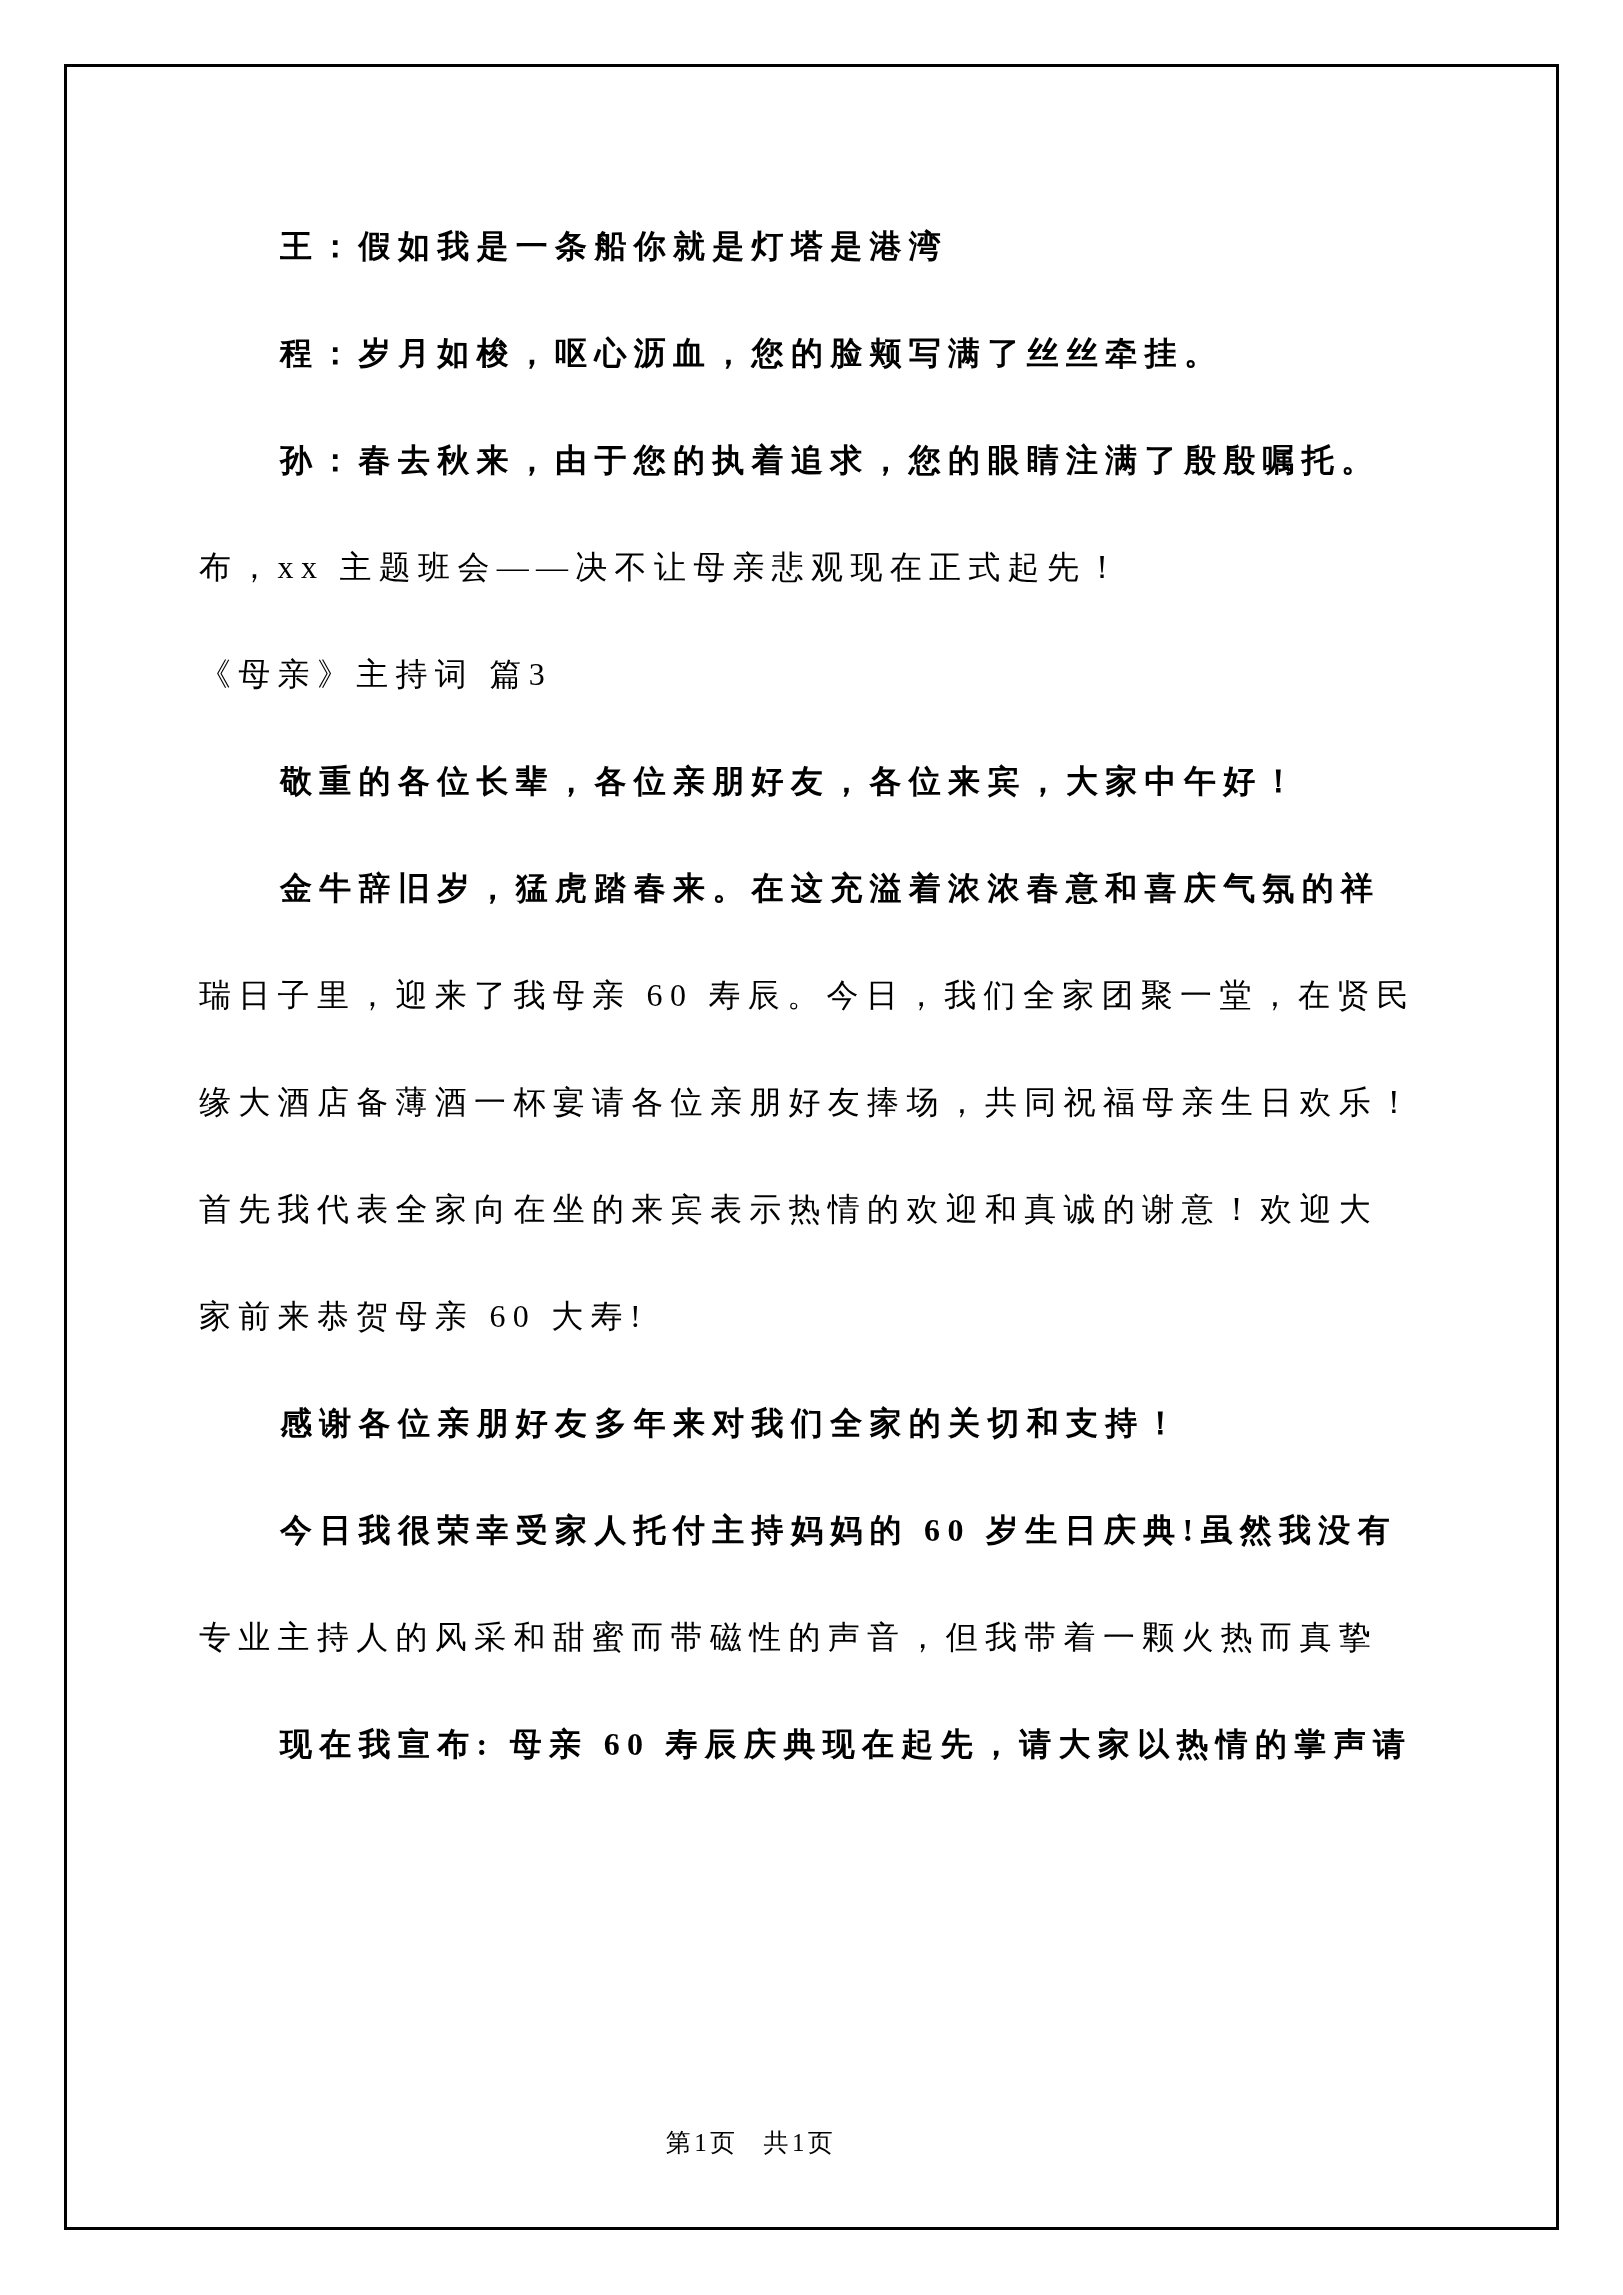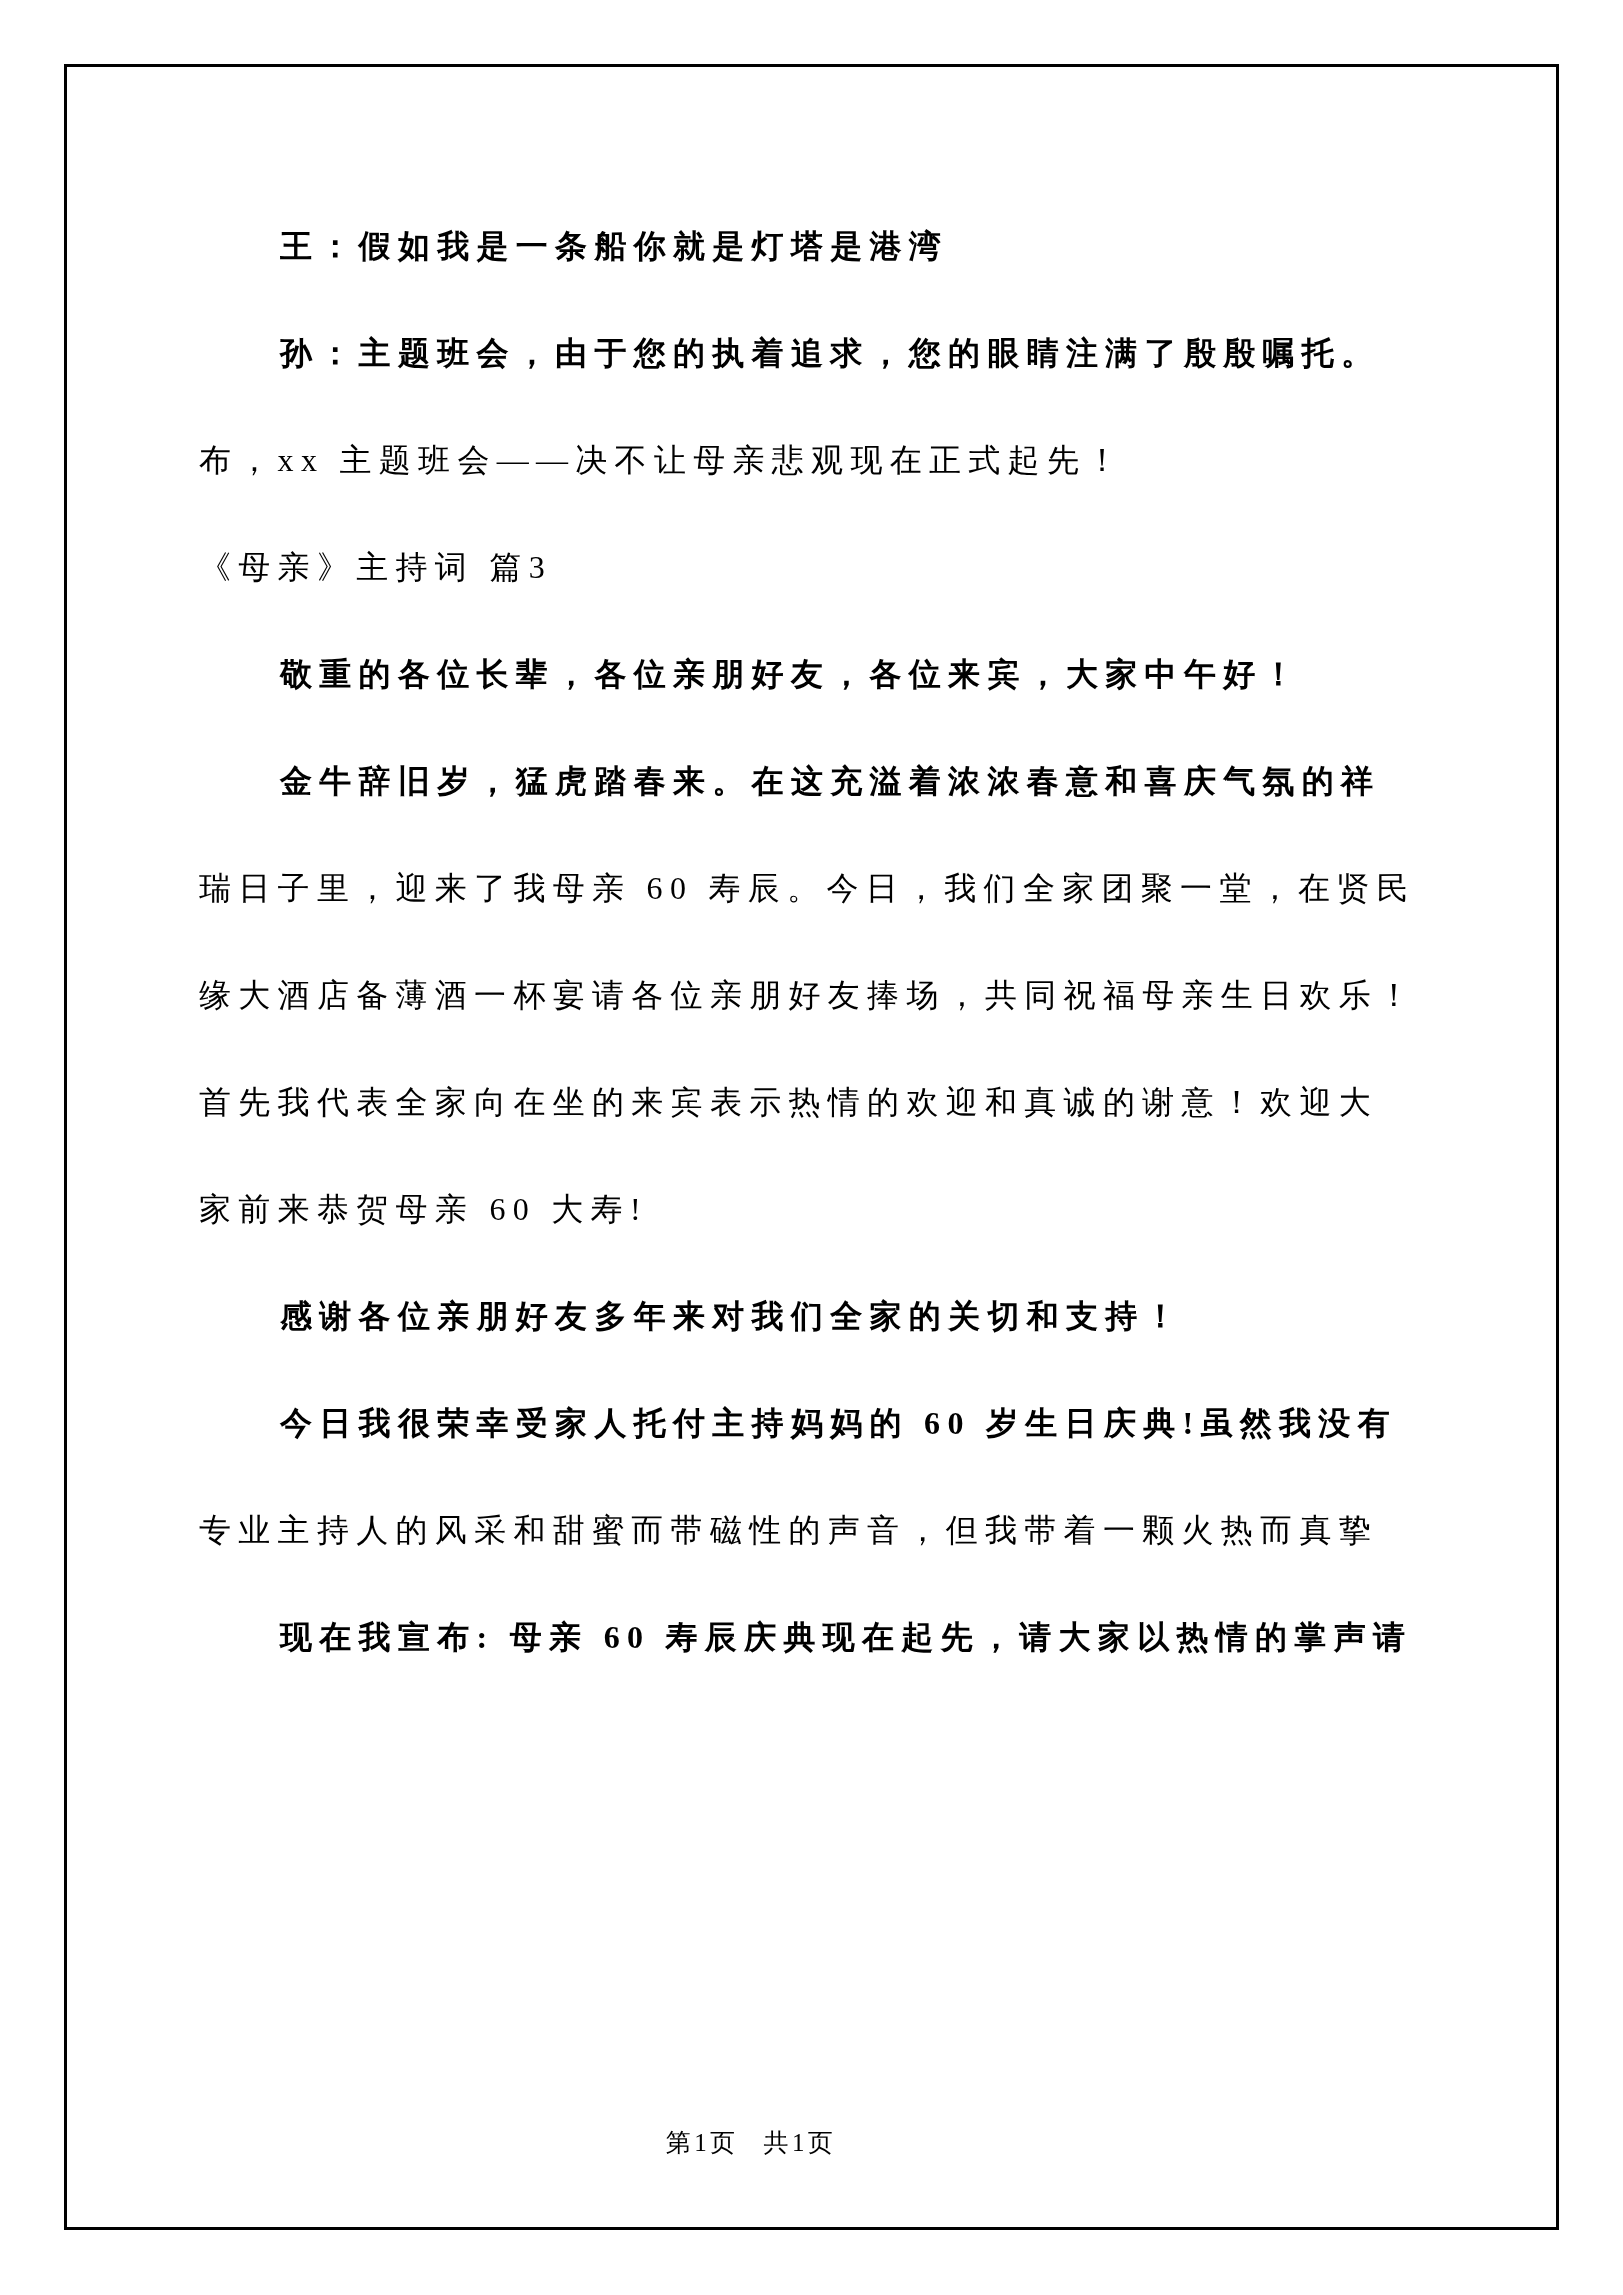--- a/index.html
+++ b/index.html
@@ -65,21 +65,22 @@
   }
 </style>
 </head>
 <body>
 
 <div class="page">
   <div class="frame"></div>
 
   <div class="text-lines">
       <div class="doc-line indent">王：假如我是一条船你就是灯塔是港湾</div>
-      <div class="doc-line indent">孙：主题班会，由于您的执着追求，您的眼睛注满了殷殷嘱托。</div>
+      <div class="doc-line indent">程：岁月如梭，呕心沥血，您的脸颊写满了丝丝牵挂。</div>
+      <div class="doc-line indent">孙：春去秋来，由于您的执着追求，您的眼睛注满了殷殷嘱托。</div>
       <div class="doc-line">布，xx 主题班会——决不让母亲悲观现在正式起先！</div>
       <div class="doc-line">《母亲》主持词 篇3</div>
       <div class="doc-line indent">敬重的各位长辈，各位亲朋好友，各位来宾，大家中午好！</div>
       <div class="doc-line indent">金牛辞旧岁，猛虎踏春来。在这充溢着浓浓春意和喜庆气氛的祥</div>
       <div class="doc-line">瑞日子里，迎来了我母亲 60 寿辰。今日，我们全家团聚一堂，在贤民</div>
       <div class="doc-line">缘大酒店备薄酒一杯宴请各位亲朋好友捧场，共同祝福母亲生日欢乐！</div>
       <div class="doc-line">首先我代表全家向在坐的来宾表示热情的欢迎和真诚的谢意！欢迎大</div>
       <div class="doc-line">家前来恭贺母亲 60 大寿!</div>
       <div class="doc-line indent">感谢各位亲朋好友多年来对我们全家的关切和支持！</div>
       <div class="doc-line indent">今日我很荣幸受家人托付主持妈妈的 60 岁生日庆典!虽然我没有</div>

